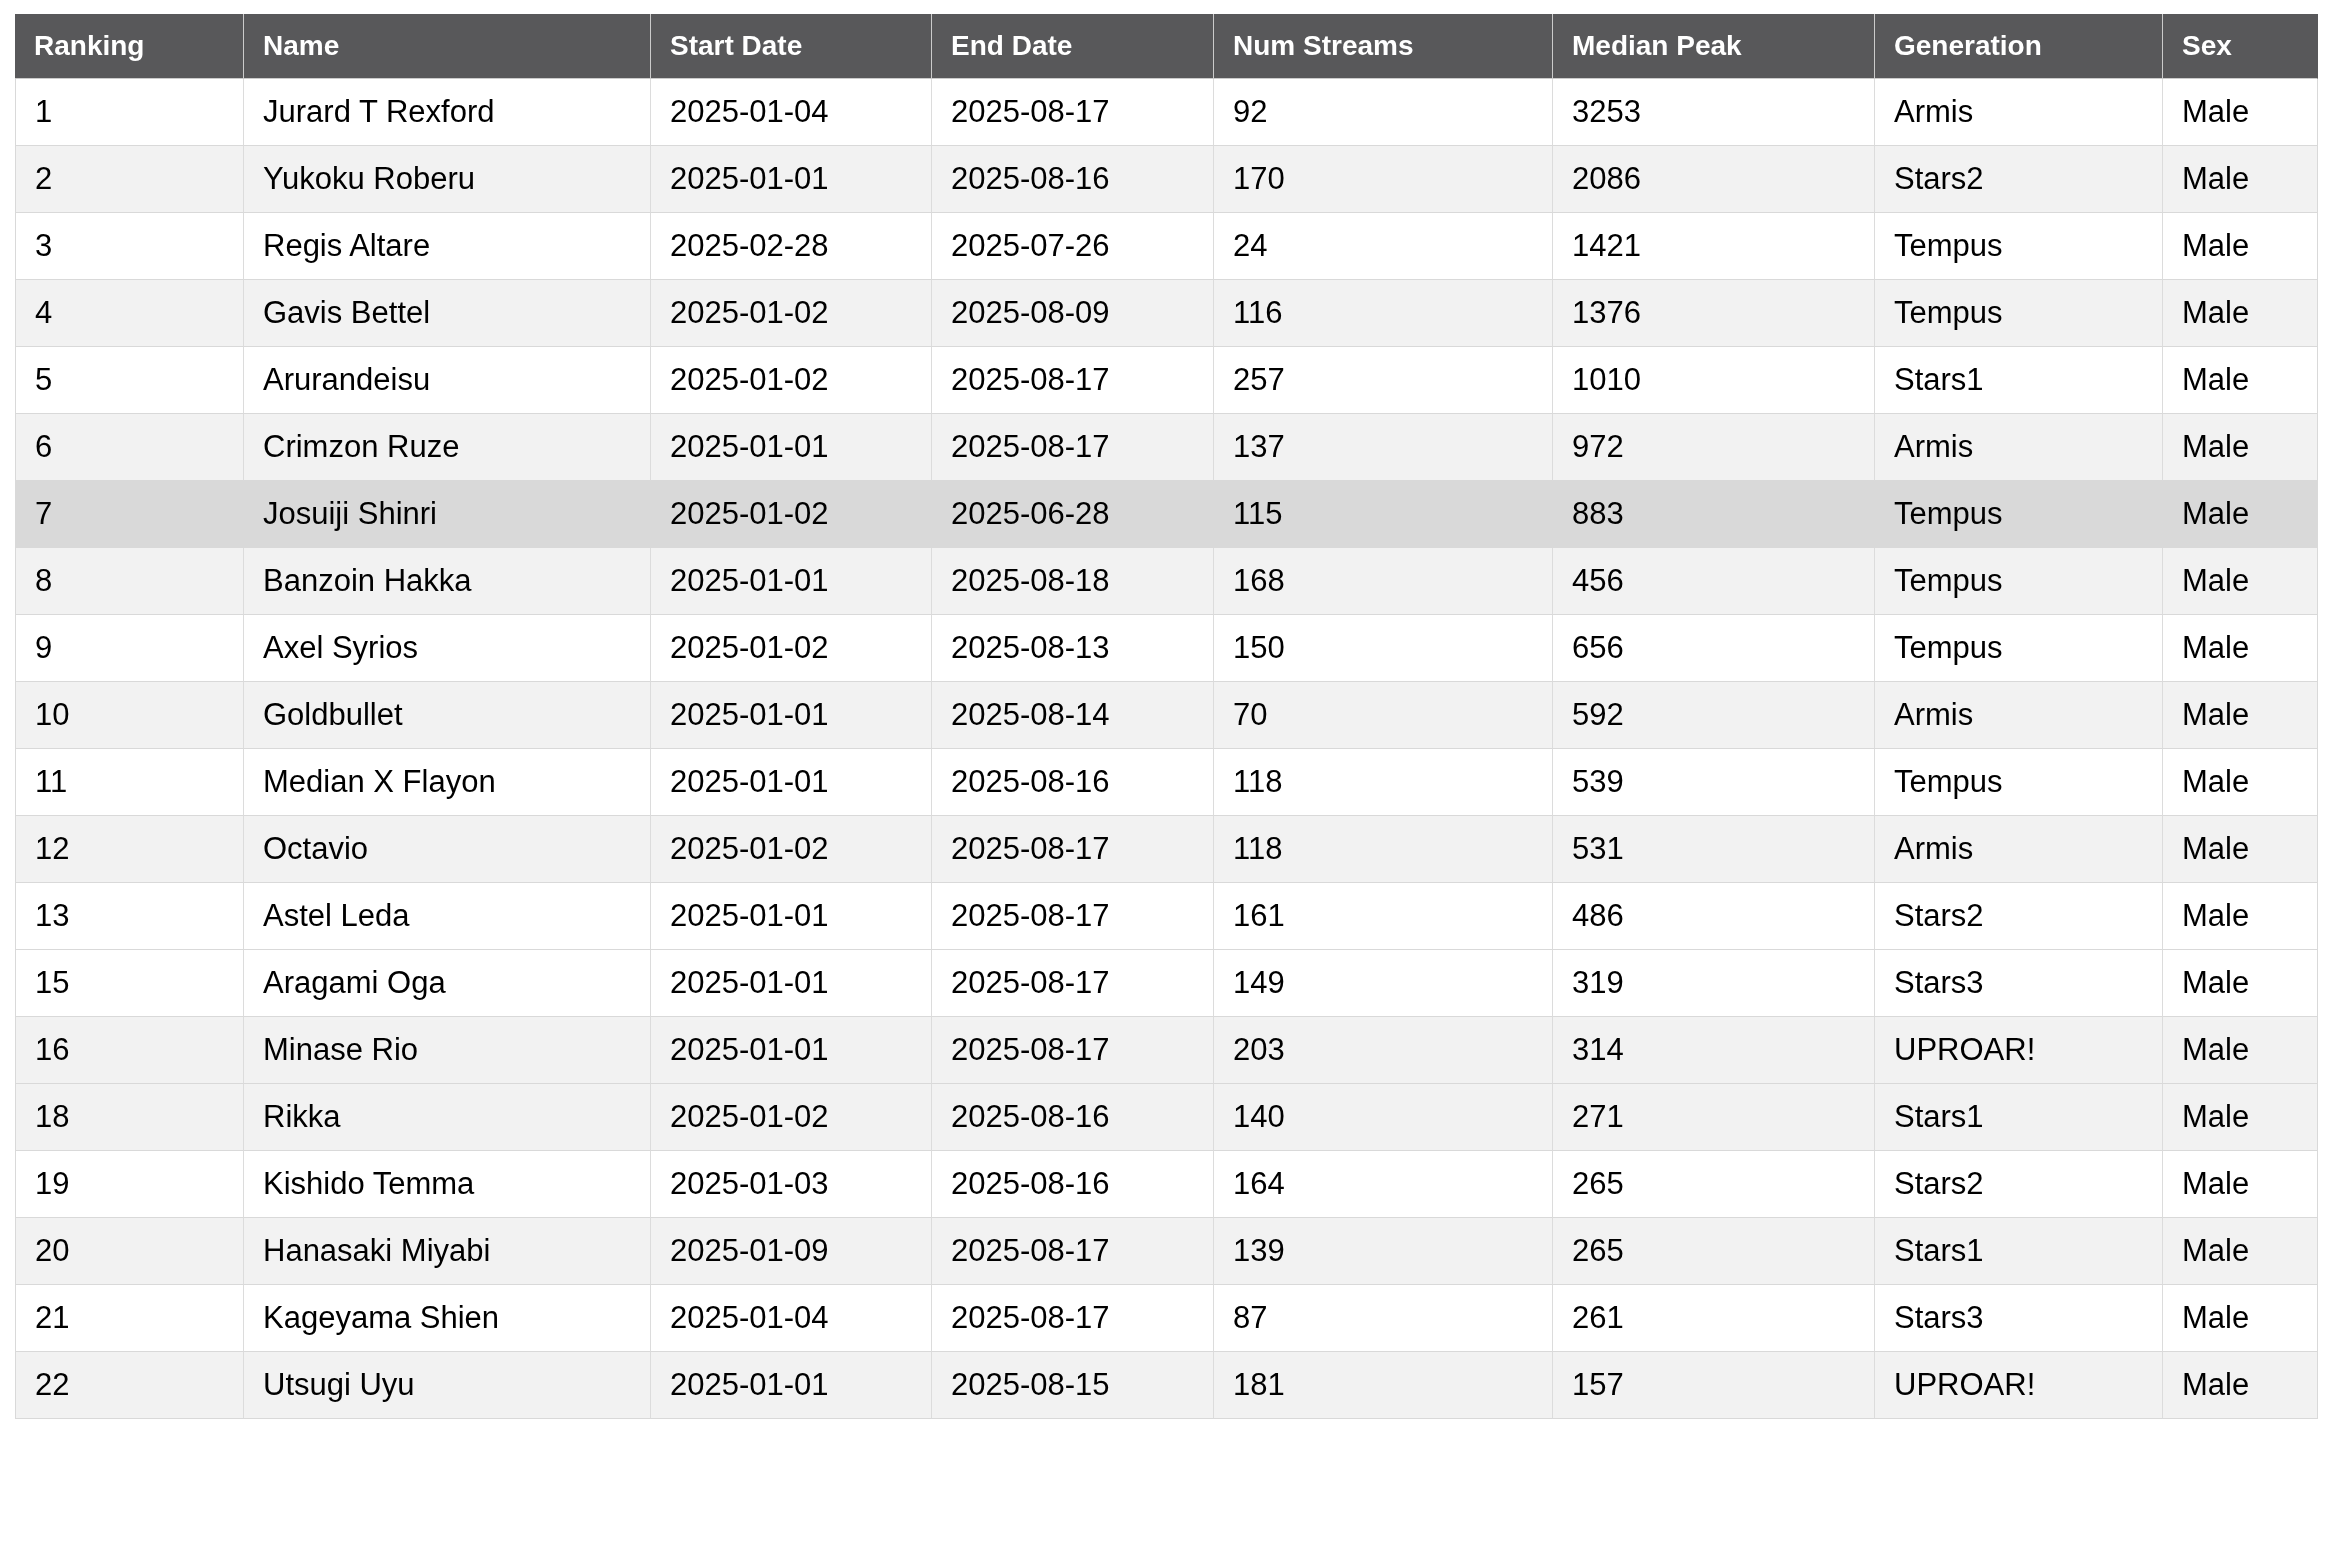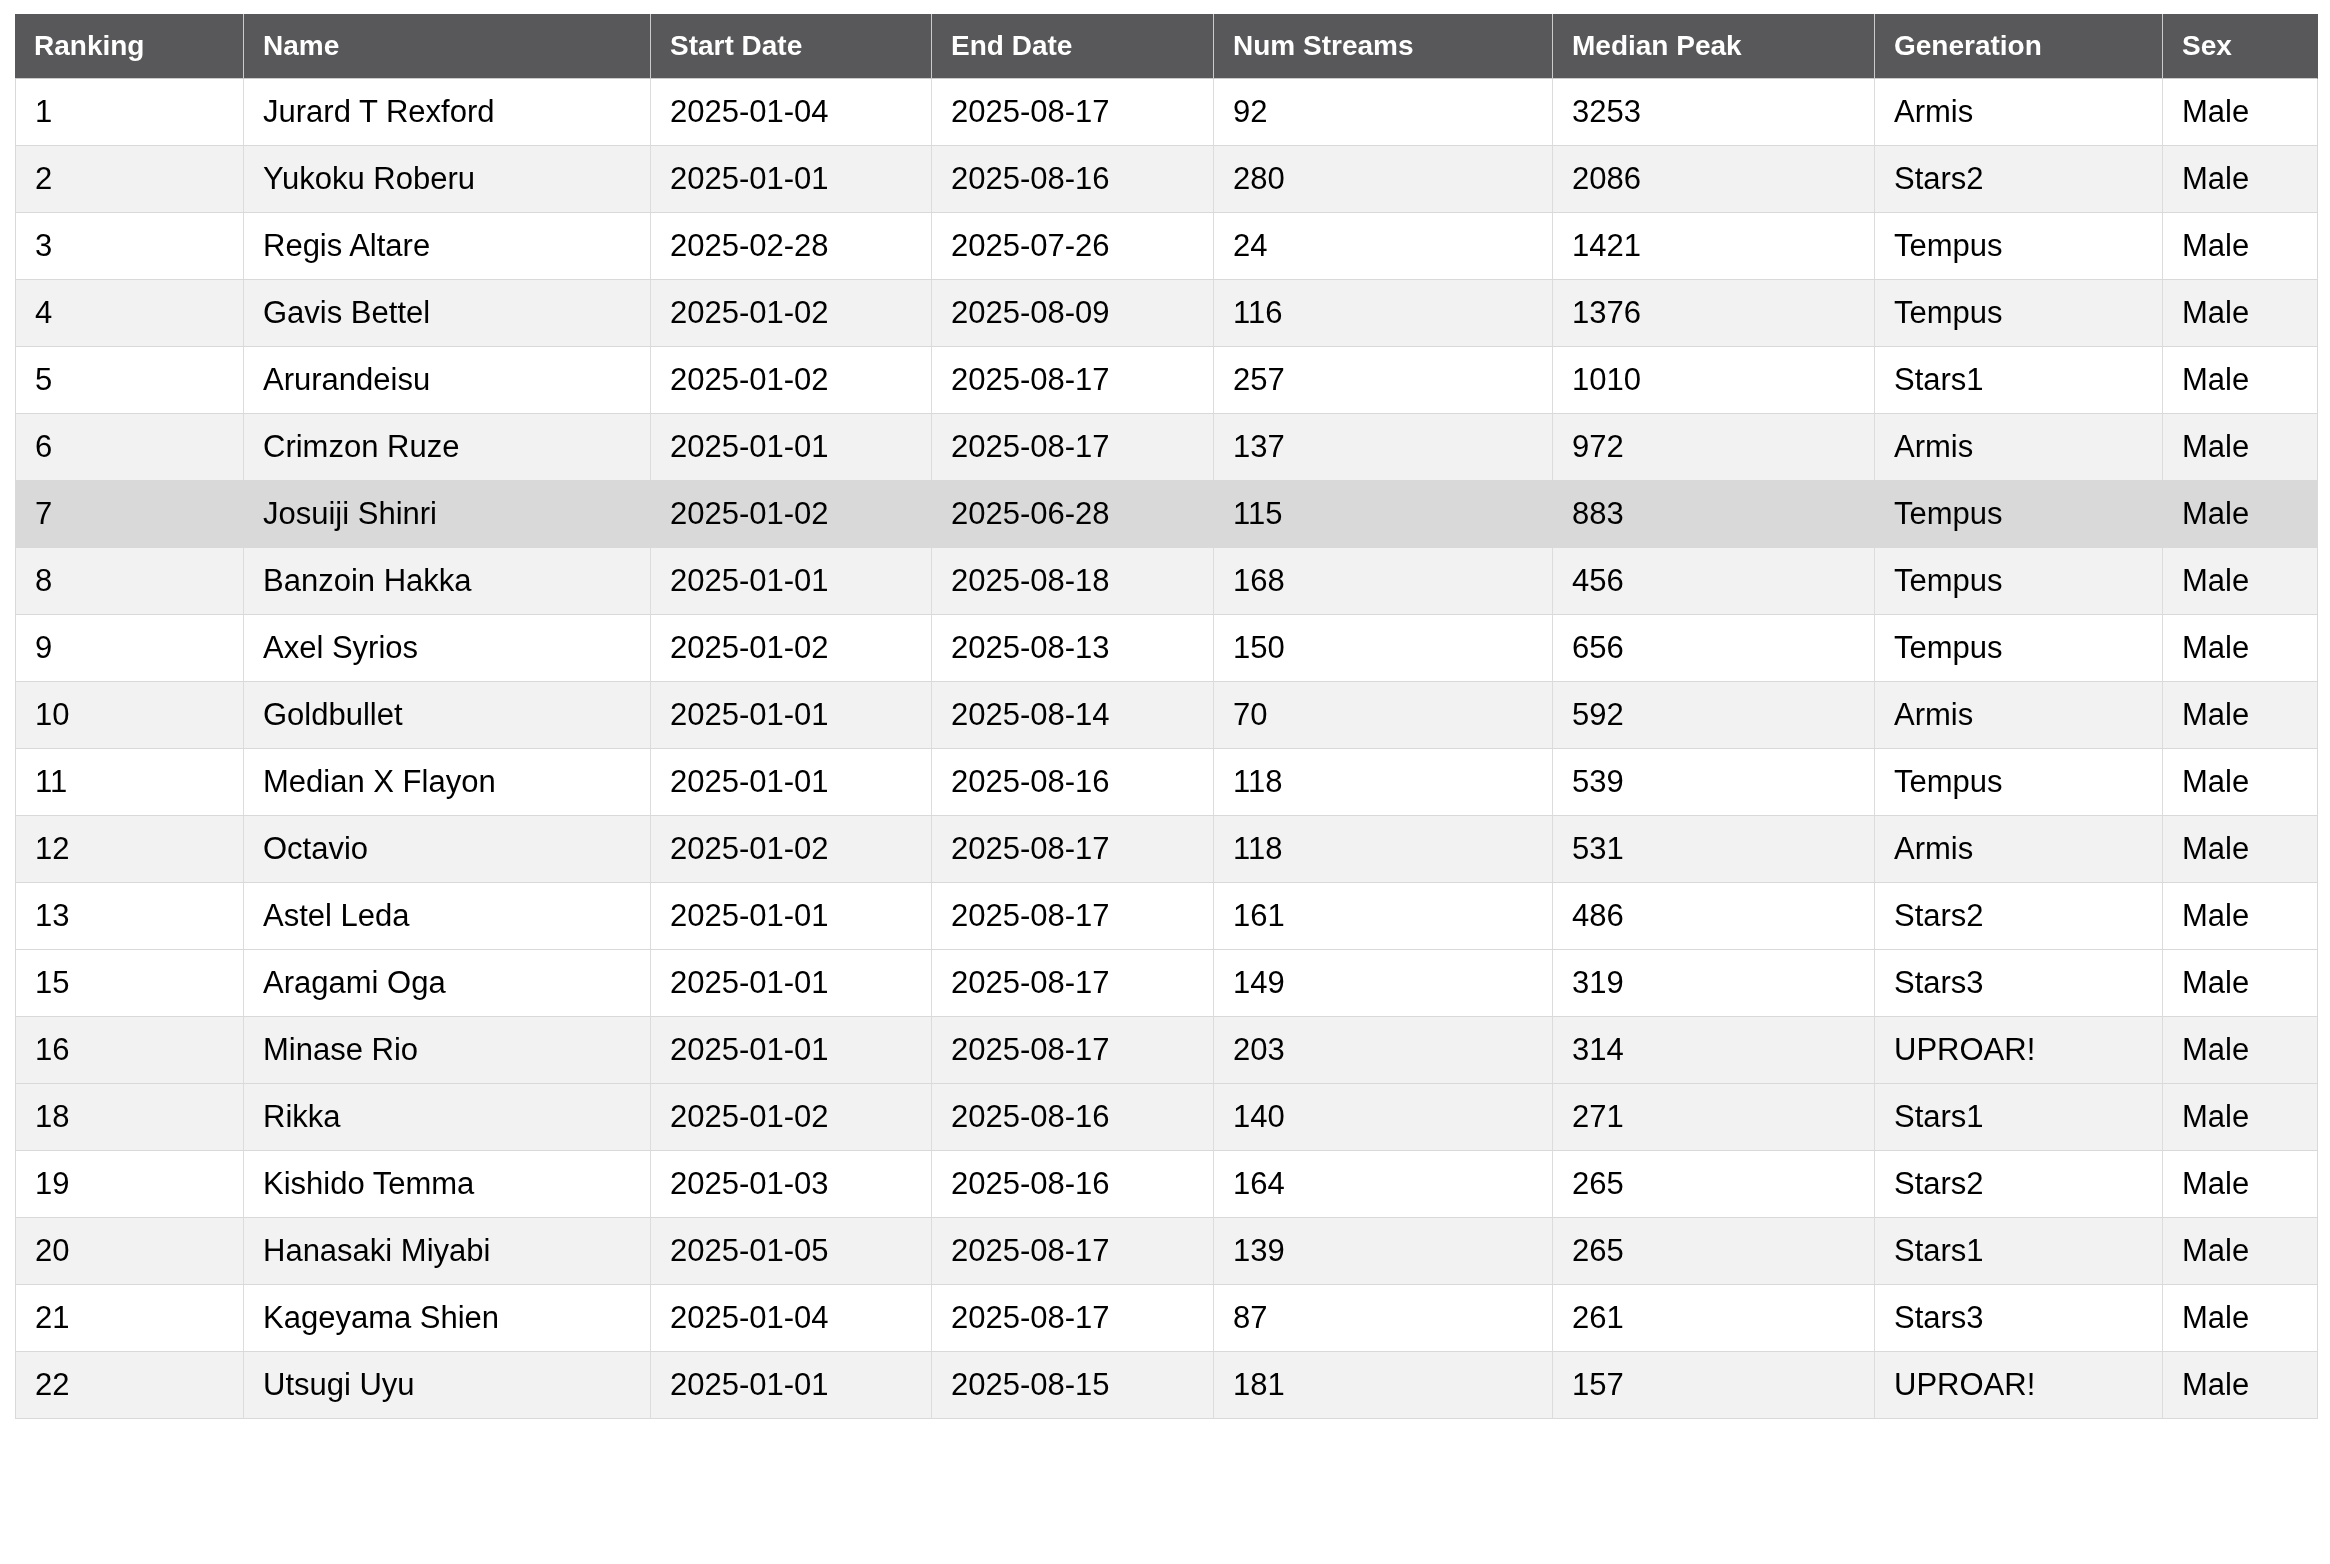--- a/index.html
+++ b/index.html
@@ -118,21 +118,21 @@
     <td>92</td>
     <td>3253</td>
     <td>Armis</td>
     <td>Male</td>
   </tr>
           <tr class="even">
     <td>2</td>
     <td>Yukoku Roberu</td>
     <td>2025-01-01</td>
     <td>2025-08-16</td>
-    <td>280</td>
+    <td>170</td>
     <td>2086</td>
     <td>Stars2</td>
     <td>Male</td>
   </tr>
           <tr>
     <td>3</td>
     <td>Regis Altare</td>
     <td>2025-02-28</td>
     <td>2025-07-26</td>
     <td>24</td>
@@ -276,21 +276,21 @@
     <td>2025-01-03</td>
     <td>2025-08-16</td>
     <td>164</td>
     <td>265</td>
     <td>Stars2</td>
     <td>Male</td>
   </tr>
           <tr class="even">
     <td>20</td>
     <td>Hanasaki Miyabi</td>
-    <td>2025-01-05</td>
+    <td>2025-01-09</td>
     <td>2025-08-17</td>
     <td>139</td>
     <td>265</td>
     <td>Stars1</td>
     <td>Male</td>
   </tr>
           <tr>
     <td>21</td>
     <td>Kageyama Shien</td>
     <td>2025-01-04</td>

